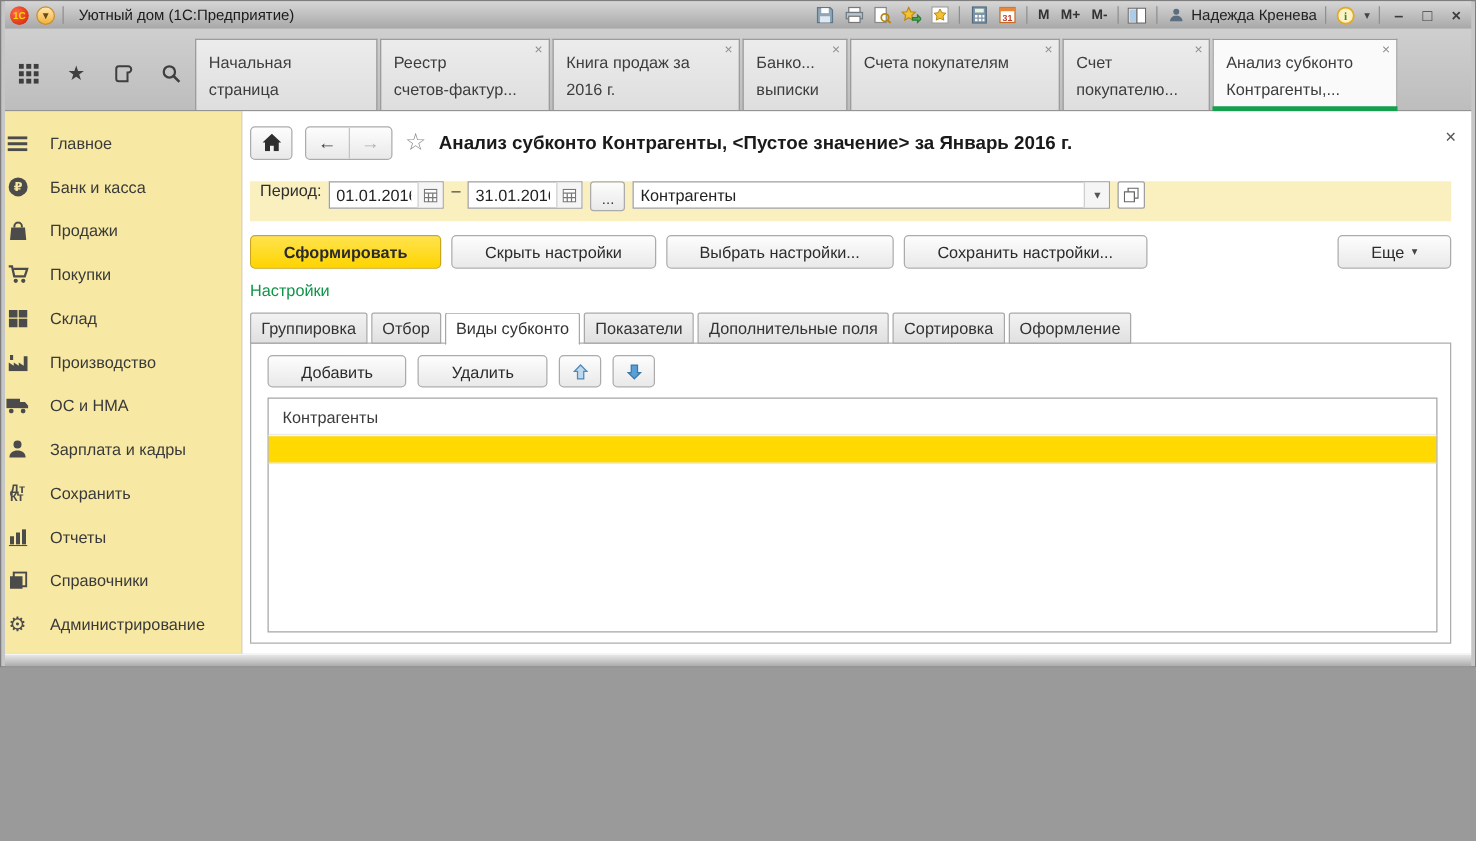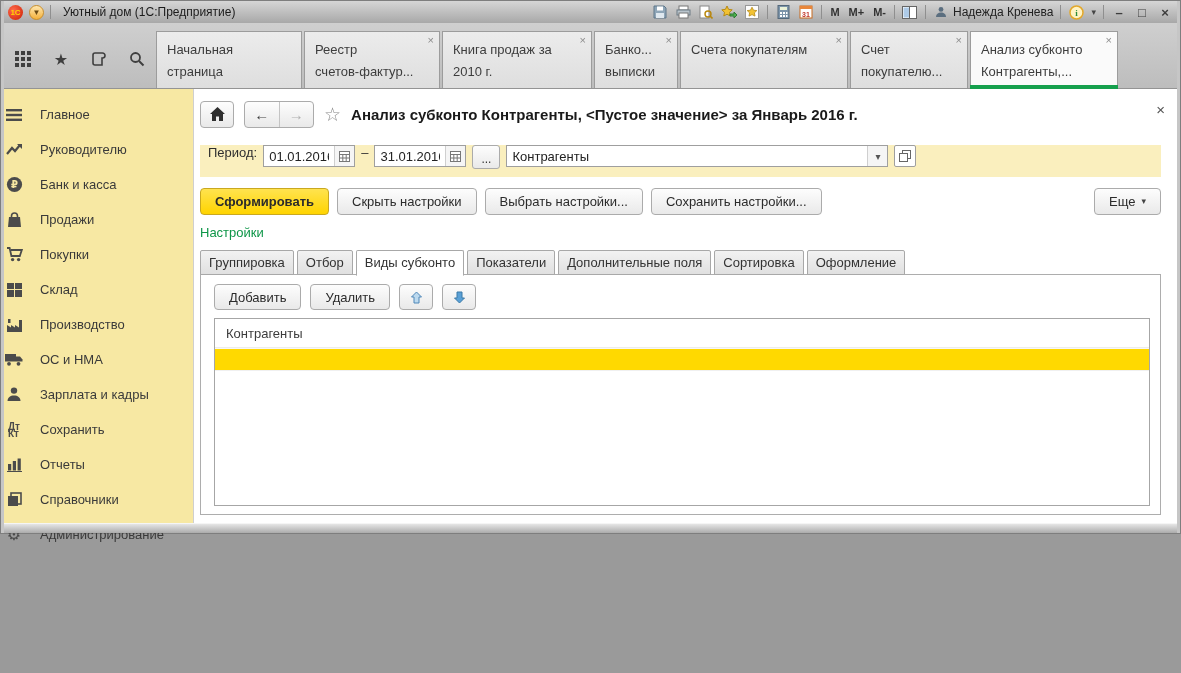--- a/index.html
+++ b/index.html
@@ -90,21 +90,21 @@
   .subconto-field { width:382px; }
   .subconto-field input { flex:1; }
   .dd-cell { font-size:10px; color:#555; }
   .choose-btn { width:22px; height:22px; border:1px solid #9f9f9f; border-radius:2px;
     background:#fff; display:flex; align-items:center; justify-content:center; }
 
   .actions-row { margin-top:10px; height:28px; flex:0 0 28px; display:flex;
     align-items:center; gap:8px; }
   .btn { height:27px; border:1px solid #ababab; border-radius:4px;
     background:linear-gradient(#fdfdfd,#e9e9e9); font-size:13px; color:#2b2b2b;
-    padding:0 14px; display:flex; align-items:center; gap:6px; }
+    padding:0 26px; display:flex; align-items:center; gap:6px; }
   .btn-primary { background:linear-gradient(#ffe34f,#ffd400); border-color:#c9a820;
     font-weight:bold; }
   .btn-more { margin-left:auto; }
   .dd-small { font-size:9px; color:#444; }
 
   .settings-caption { margin-top:10px; flex:0 0 20px; font-size:13px; color:#0e9648; }
 
   .stabs { margin-top:5px; flex:0 0 25px; display:flex; position:relative; z-index:2; }
   .stab { padding:4px 8px 4px; border:1px solid #a8a8a8; margin-right:3px;
     background:linear-gradient(#f2f2f2,#e0e0e0); font-size:13px; color:#333;
@@ -267,21 +267,21 @@
     <div class="tab single" style="width:146px">
       <span class="tab-label">Начальная страница</span>
     </div>
     <div class="tab" style="width:136px">
       <span class="tab-label">Реестр
 счетов-фактур...</span>
       <span class="tab-close">×</span>
     </div>
     <div class="tab" style="width:150px">
       <span class="tab-label">Книга продаж за
-2010 г.</span>
+2016 г.</span>
       <span class="tab-close">×</span>
     </div>
     <div class="tab" style="width:84px">
       <span class="tab-label">Банко...
 выписки</span>
       <span class="tab-close">×</span>
     </div>
     <div class="tab" style="width:168px">
       <span class="tab-label">Счета покупателям</span>
       <span class="tab-close">×</span>
@@ -303,29 +303,20 @@
     <div class="sidebar">
       <div class="side-item">
         <span class="side-ico">
           <svg width="16" height="12" viewBox="0 0 16 12" fill="#4b4b4b">
               <rect y="0" width="16" height="2.4"></rect>
               <rect y="4.8" width="16" height="2.4"></rect>
               <rect y="9.6" width="16" height="2.4"></rect>
             </svg>
         </span>
         <span>Главное</span>
-      </div>
-      <div class="side-item">
-        <span class="side-ico">
-          <svg width="17" height="13" viewBox="0 0 17 13">
-              <polyline points="1,11 6,5 9,8 14,2" fill="none" stroke="#4b4b4b" stroke-width="2.2"></polyline>
-              <path d="M12 1h5v5z" fill="#4b4b4b" transform="translate(-1,0)"></path>
-            </svg>
-        </span>
-        <span>Руководителю</span>
       </div>
       <div class="side-item">
         <span class="side-ico">
           <svg width="17" height="17" viewBox="0 0 17 17">
               <circle cx="8.5" cy="8.5" r="7.6" fill="#4b4b4b"></circle>
               <text x="8.5" y="12" font-size="10" text-anchor="middle" fill="#f7e8a3" font-weight="bold" font-family="DejaVu Sans, sans-serif">₽</text>
             </svg>
         </span>
         <span>Банк и касса</span>
       </div>

